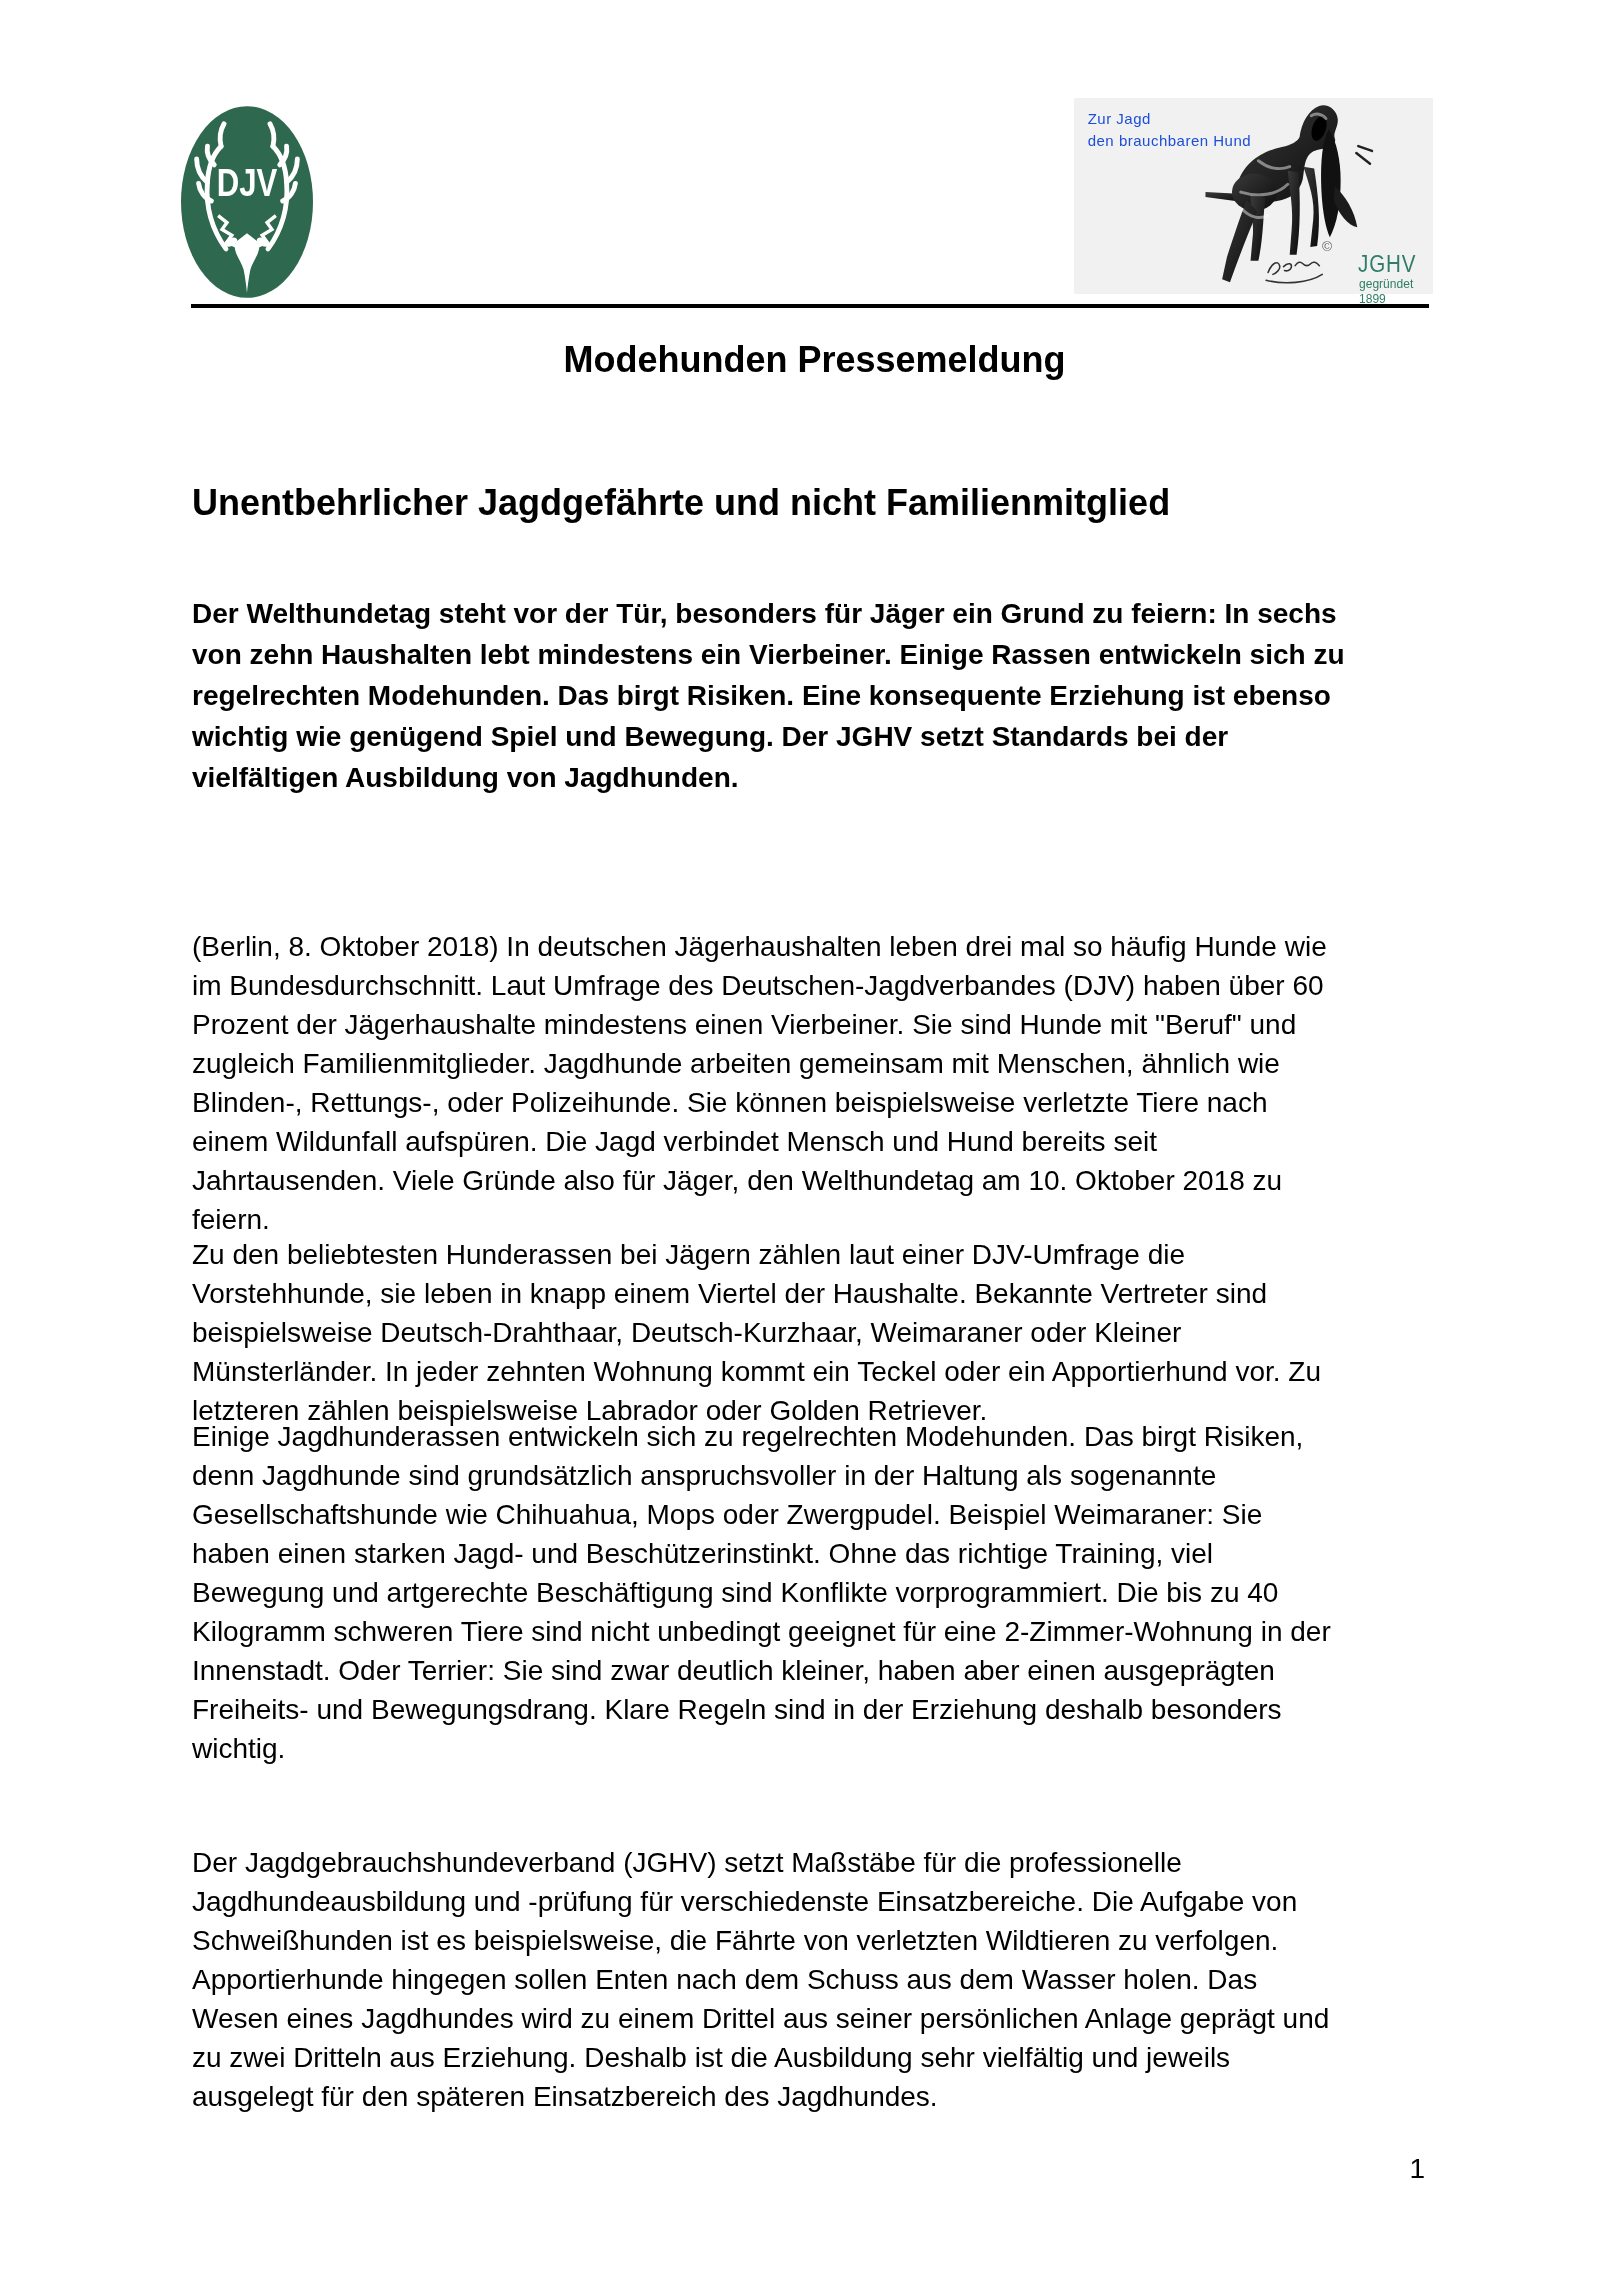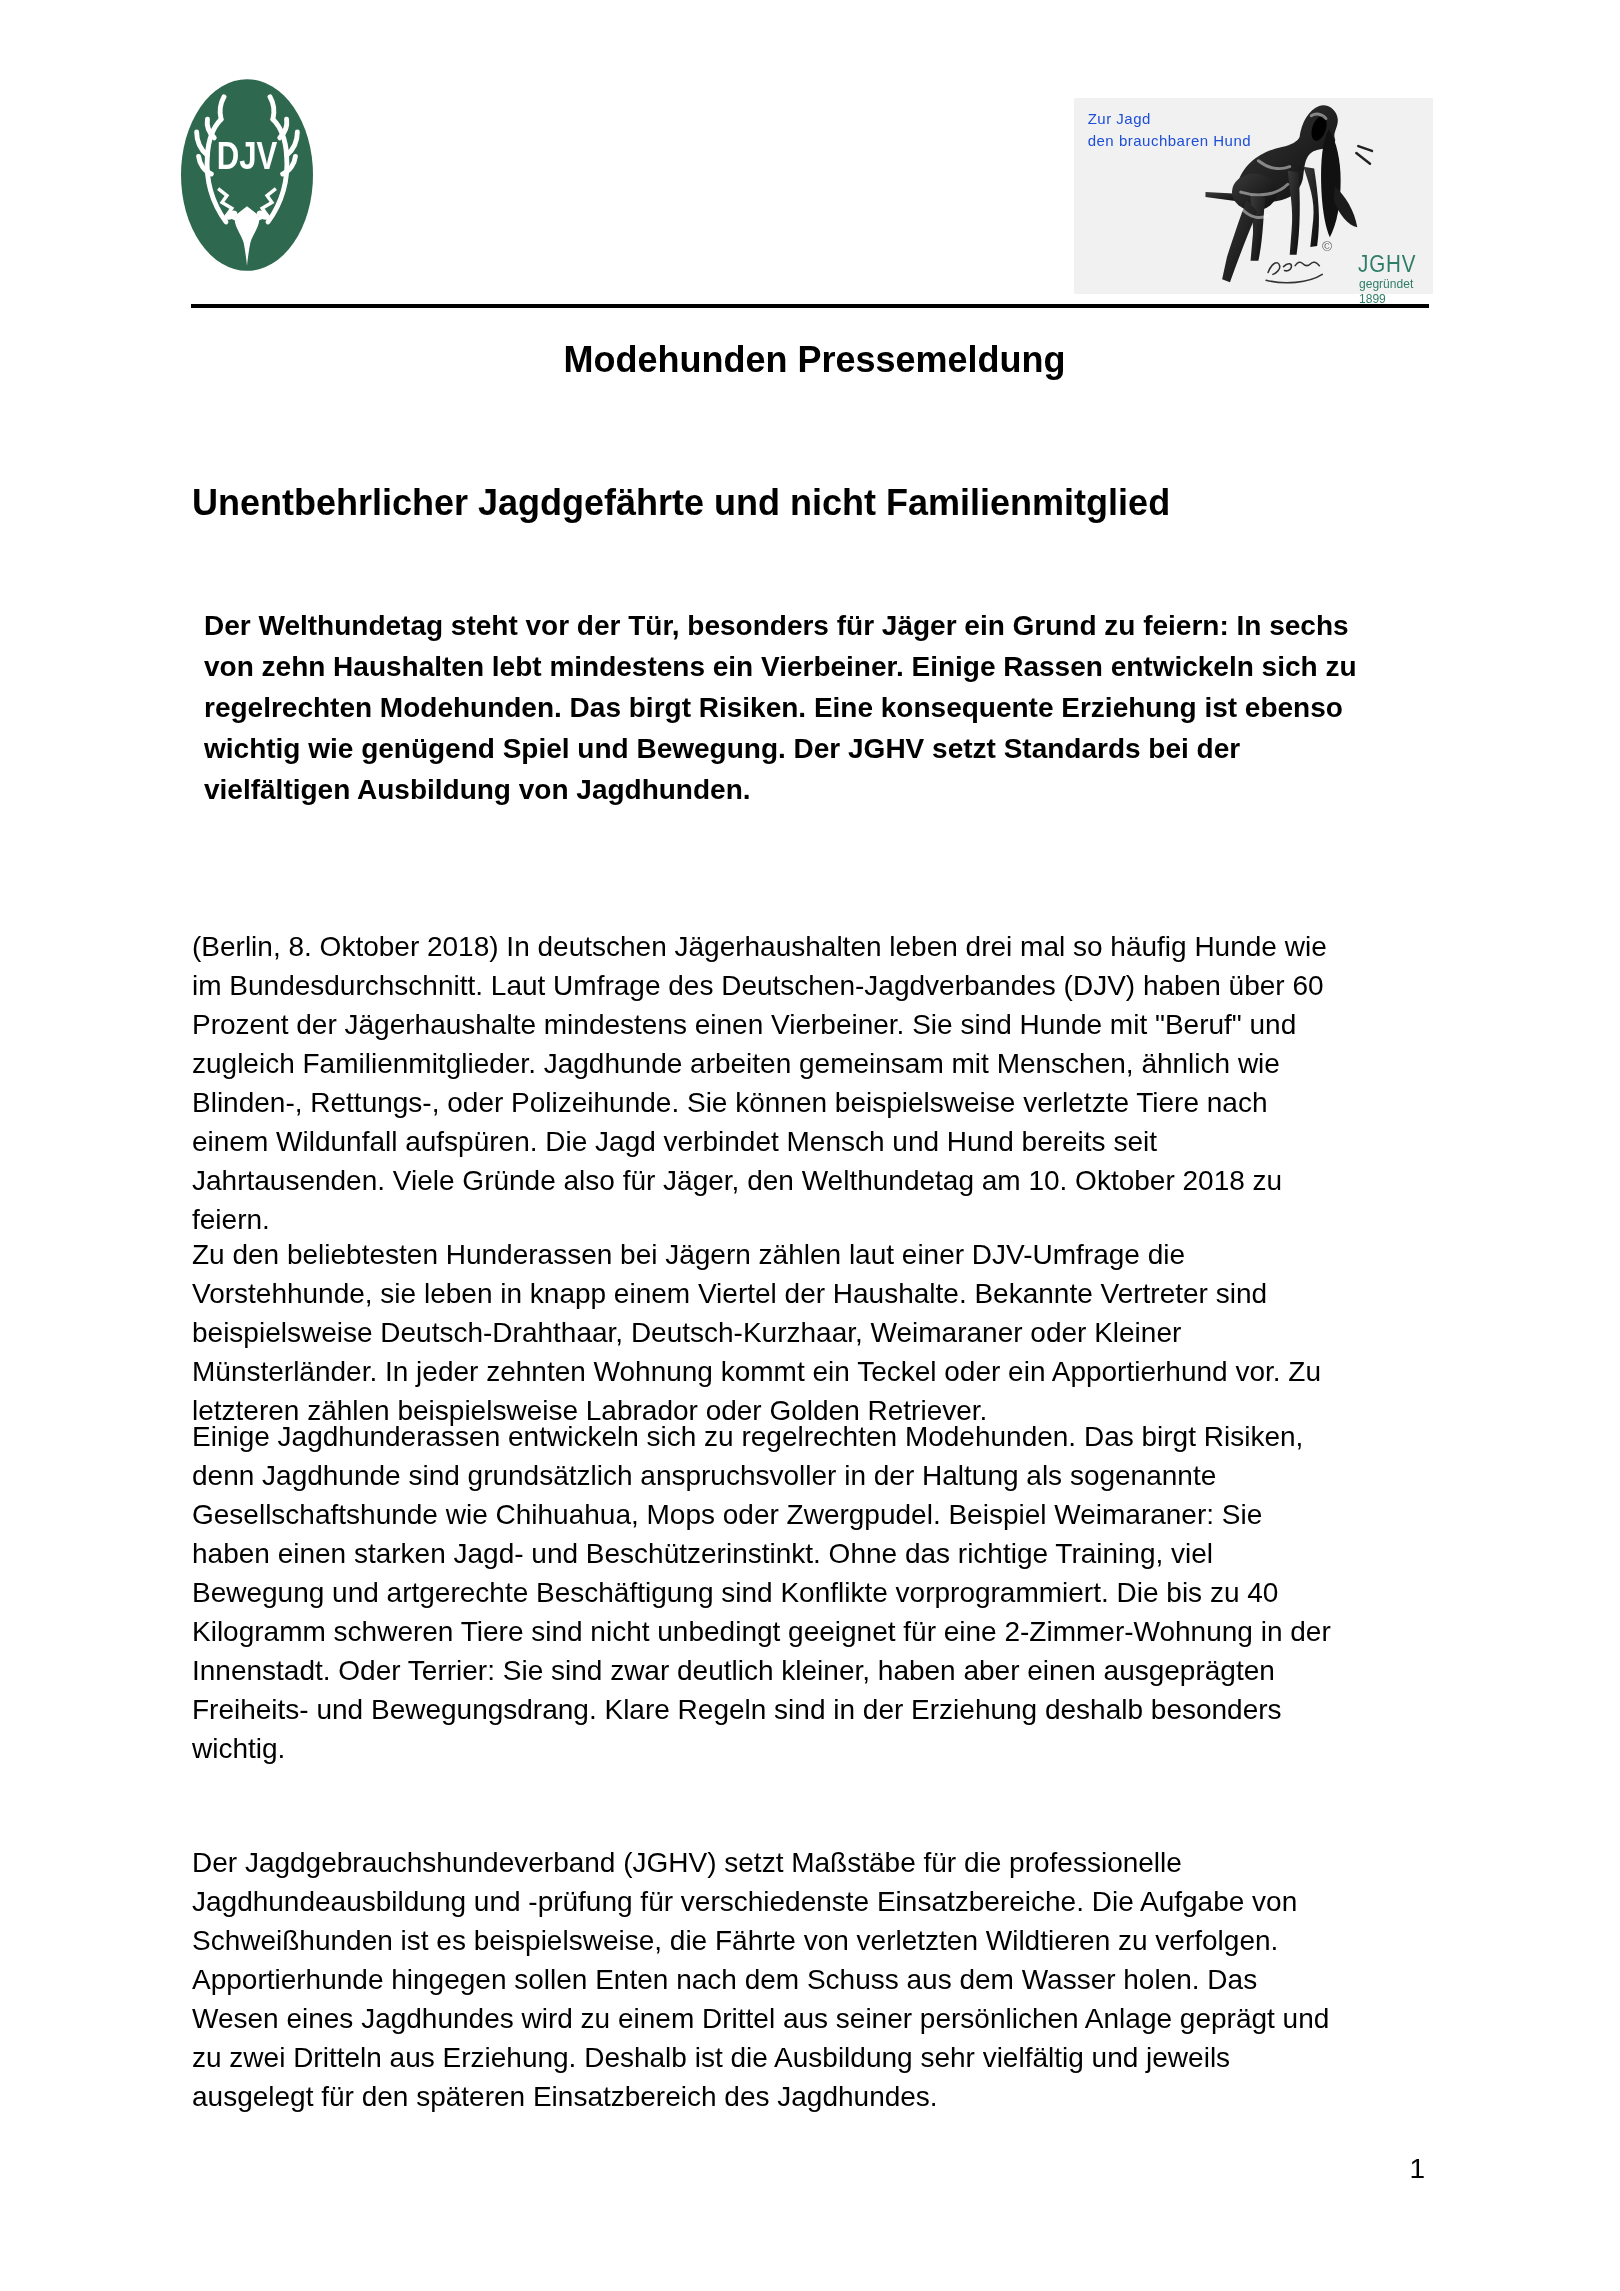--- a/index.html
+++ b/index.html
@@ -6,21 +6,21 @@
   .page{
     position:relative;
     width:1620px;height:2292px;
     margin:0 auto;
     background:#ffffff;
     font-family:"Liberation Sans", sans-serif;
     color:#000;
     overflow:hidden;
   }
   
-  .djv-logo{position:absolute;left:181px;top:79px;width:132px;height:192px;}
+  .djv-logo{position:absolute;left:181px;top:106px;width:132px;height:192px;}
   .jghv-logo{position:absolute;left:1074px;top:98px;width:359px;height:196px;background:#f1f1f1;}
   .jghv-tagline{
     position:absolute;left:13.7px;top:9.8px;
     font-size:15px;line-height:22.5px;color:#1d4ed8;
     white-space:pre-line;letter-spacing:0.5px;
   }
   .dog-svg{position:absolute;left:98px;top:3.9px;width:255px;height:190px;}
   .signature-svg{position:absolute;left:188px;top:157px;width:76px;height:31px;}
   .copyright-mark{position:absolute;left:248px;top:141px;font-size:13.7px;color:#666;}
   .jghv-name{
@@ -37,21 +37,21 @@
   
   .doc-title{
     position:absolute;left:192px;top:339px;width:1245px;margin:0;
     text-align:center;font-size:36px;font-weight:bold;
   }
   .doc-headline{
     position:absolute;left:192px;top:482px;width:1362px;margin:0;
     font-size:36px;font-weight:bold;
   }
   .doc-lead{
-    position:absolute;left:192px;top:593px;width:1372px;margin:12px;
+    position:absolute;left:192px;top:593px;width:1372px;margin:0;
     font-size:28px;font-weight:bold;line-height:41px;white-space:pre-line;
   }
   .doc-para{
     position:absolute;left:192px;width:1382px;margin:0;
     font-size:28px;line-height:39px;white-space:pre-line;
   }
   #para-1{top:891px;margin-top:36px;}
   #para-2{top:1235px;}
   #para-3{top:1417px;}
   #para-4{top:1843px;}

